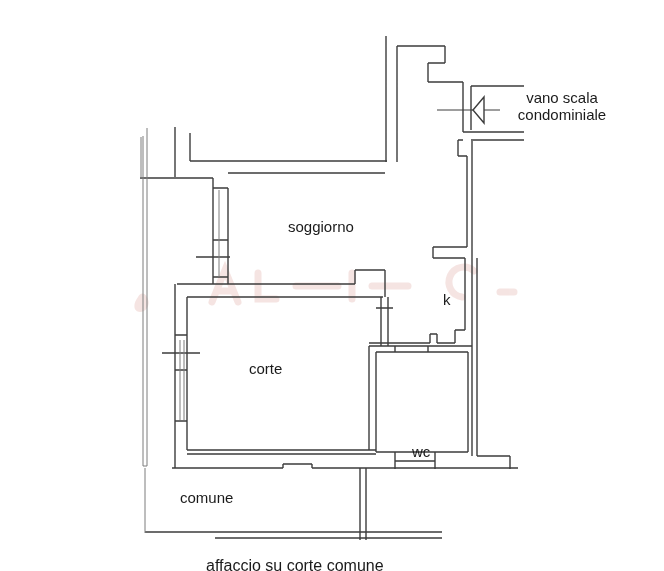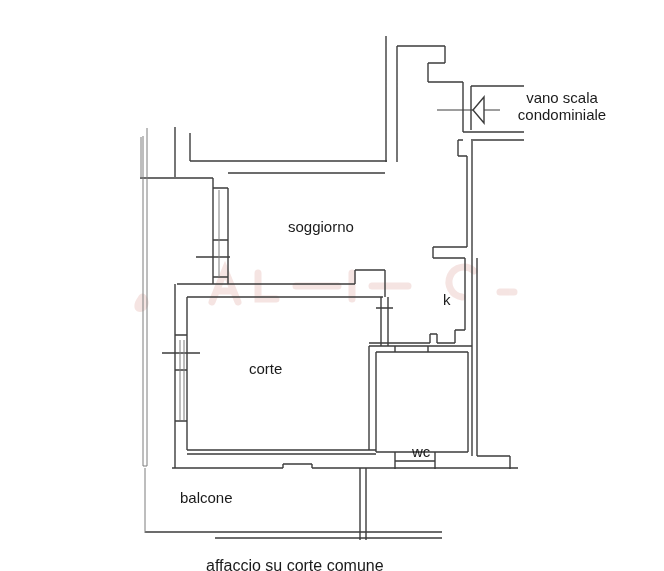--- a/index.html
+++ b/index.html
@@ -72,21 +72,21 @@
   </svg>
 
   <div class="label" style="left:288px;top:218px;">soggiorno</div>
 
   <div class="label" style="left:443px;top:291px;">k</div>
 
   <div class="label" style="left:249px;top:360px;">corte</div>
 
   <div class="label" style="left:412px;top:395px;margin-top:48px;">wc</div>
 
-  <div class="label" style="left:180px;top:489px;">balcone</div>
+  <div class="label" style="left:180px;top:489px;">comune</div>
 
   <div class="label label-stairwell" style="left:506px;top:89px;">
     <span>vano scala</span><br>
     <span>condominiale</span>
   </div>
 
   <div class="label label-caption" style="left:206px;top:557px;">affaccio su corte comune</div>
 
 </div>
 

